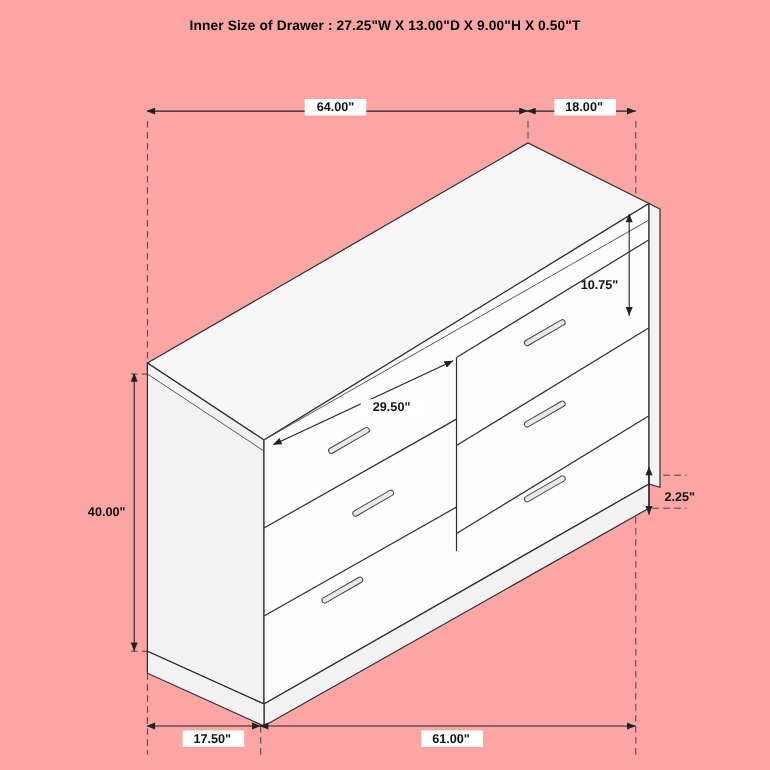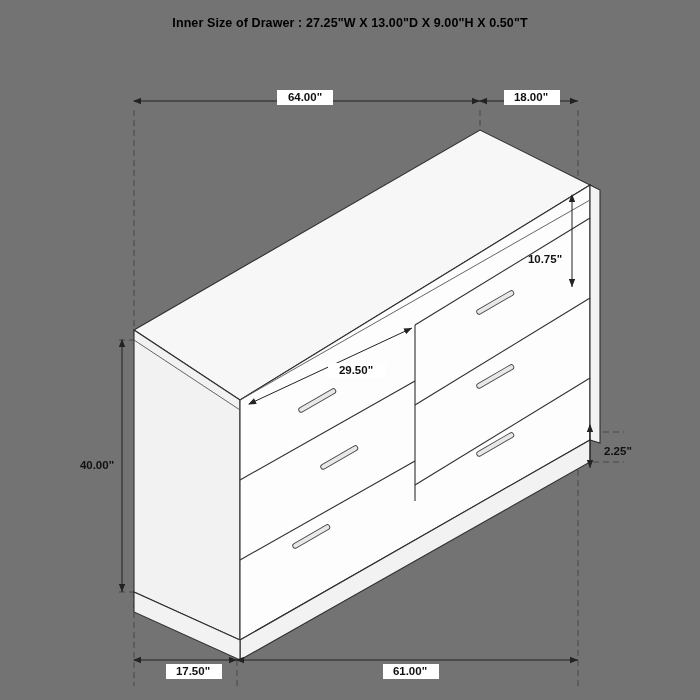--- a/index.html
+++ b/index.html
@@ -7,21 +7,21 @@
     padding: 0;
     background: #ffffff;
   }
   body {
     font-family: "Liberation Sans", sans-serif;
   }
   #page {
     position: relative;
     width: 700px;
     height: 700px;
-    background: #737373;
+    background: #fca5a5;
     overflow: hidden;
   }
   #title {
     position: absolute;
     top: 16px;
     left: 0;
     width: 700px;
     text-align: center;
     font-size: 12.5px;
     font-weight: bold;

